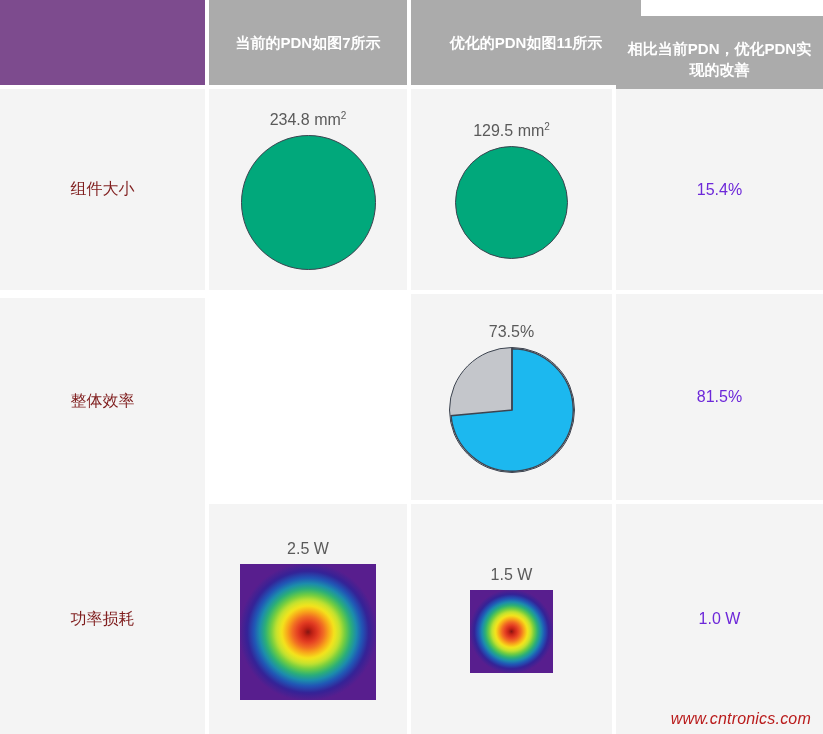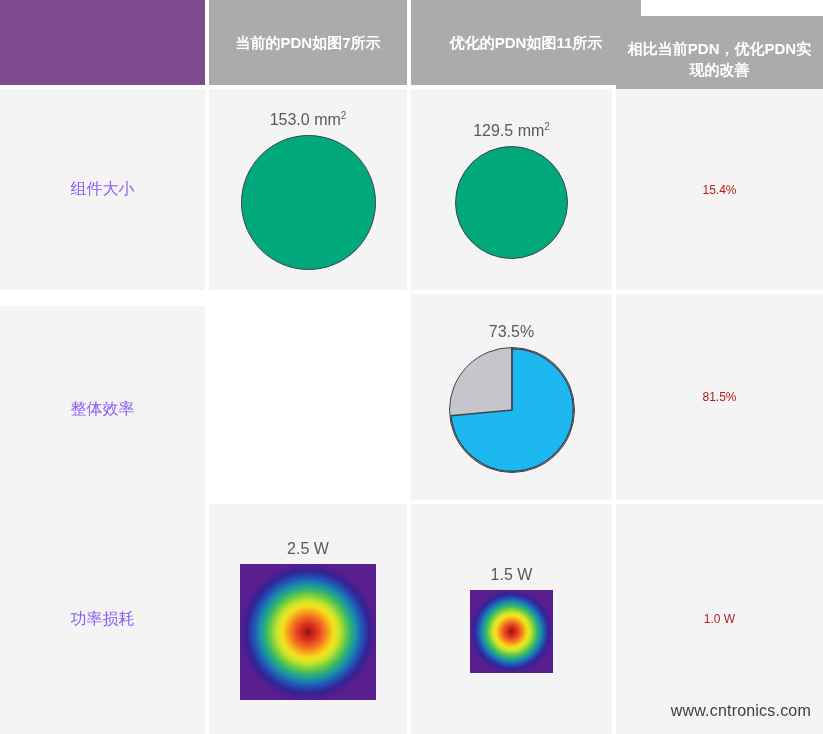--- a/index.html
+++ b/index.html
@@ -46,32 +46,32 @@
   .hdr-corner {
     background: #7d4b8e;
   }
 
   
   .rowlabel {
     display: flex;
     align-items: center;
     justify-content: center;
     text-align: center;
-    color: #8b5cf6;
+    color: #7f1d1d;
     font-size: 16px;
   }
 
   
   .metric {
     display: flex;
     align-items: center;
     justify-content: center;
     text-align: center;
-    color: #b91c1c;
-    font-size: 12px;
+    color: #6d28d9;
+    font-size: 16px;
   }
 
   
   .figcell {
     display: flex;
     flex-direction: column;
     align-items: center;
     justify-content: center;
   }
   .figcell .caption {
@@ -134,58 +134,59 @@
         #1d7fb5 73%,
         #2452b8 82%,
         #3a1b96 92%,
         #5b1f8f 100%);
   }
 
   
   .watermark {
     position: absolute;
     right: 12px;
-    bottom: 14px;
-    color: #404040;
+    bottom: 6px;
+    color: #b91c1c;
     font-size: 16px;
     letter-spacing: 0.2px;
+    font-style: italic;
   }
 </style>
 </head>
 <body>
 
 <div id="comparison-table">
 
   <div class="cell hdr hdr-corner" style="left:0; width:205px;"></div>
 
   <div class="cell hdr" style="left:209px; width:198px;">当前的PDN如图7所示</div>
 
   <div class="cell hdr" style="left:411px; width:230px;">优化的PDN如图11所示</div>
 
   <div class="cell hdr" style="left:616px; width:207px;margin-top:16px;">相比当前PDN，优化PDN实现的改善</div>
 
   <div class="cell rowlabel" style="left:0; top:89px; width:205px; height:201px;">组件大小</div>
 
   <div class="cell figcell" style="left:209px; top:89px; width:198px; height:201px;">
     <div class="caption">
-      <span>153.0 mm</span><sup>2</sup>
+      <span>234.8 mm</span><sup>2</sup>
     </div>
     <div class="disc" style="width:135px; height:135px;"></div>
   </div>
 
   <div class="cell figcell" style="left:411px; top:89px; width:201px; height:201px;">
     <div class="caption">
       <span>129.5 mm</span><sup>2</sup>
     </div>
     <div class="disc" style="width:113px; height:113px;"></div>
   </div>
 
   <div class="cell metric" style="left:616px; top:89px; width:207px; height:201px;">15.4%</div>
 
-  <div class="cell rowlabel" style="left:0; top:306px; width:205px; height:206px;">整体效率</div>
+  <div class="cell rowlabel" style="left:0; top:298px; width:205px; height:206px;">整体效率</div>
 
 
   <div class="cell figcell" style="left:411px; top:294px; width:201px; height:206px;">
     <div class="caption">
       <span>73.5%</span><sup></sup>
     </div>
     <div class="pie" style="width:126px; height:126px;">
       <div class="slice-wrap">
         <svg viewBox="0 0 100 100" preserveAspectRatio="none">
           <path id="pie2-slice" fill="#1cb8ef" stroke="#3d4450" stroke-width="1.2" d="M 50 50 L 50 0.6000000000000014 A 49.4 49.4 0 1 1 0.819 54.649 Z"></path>

